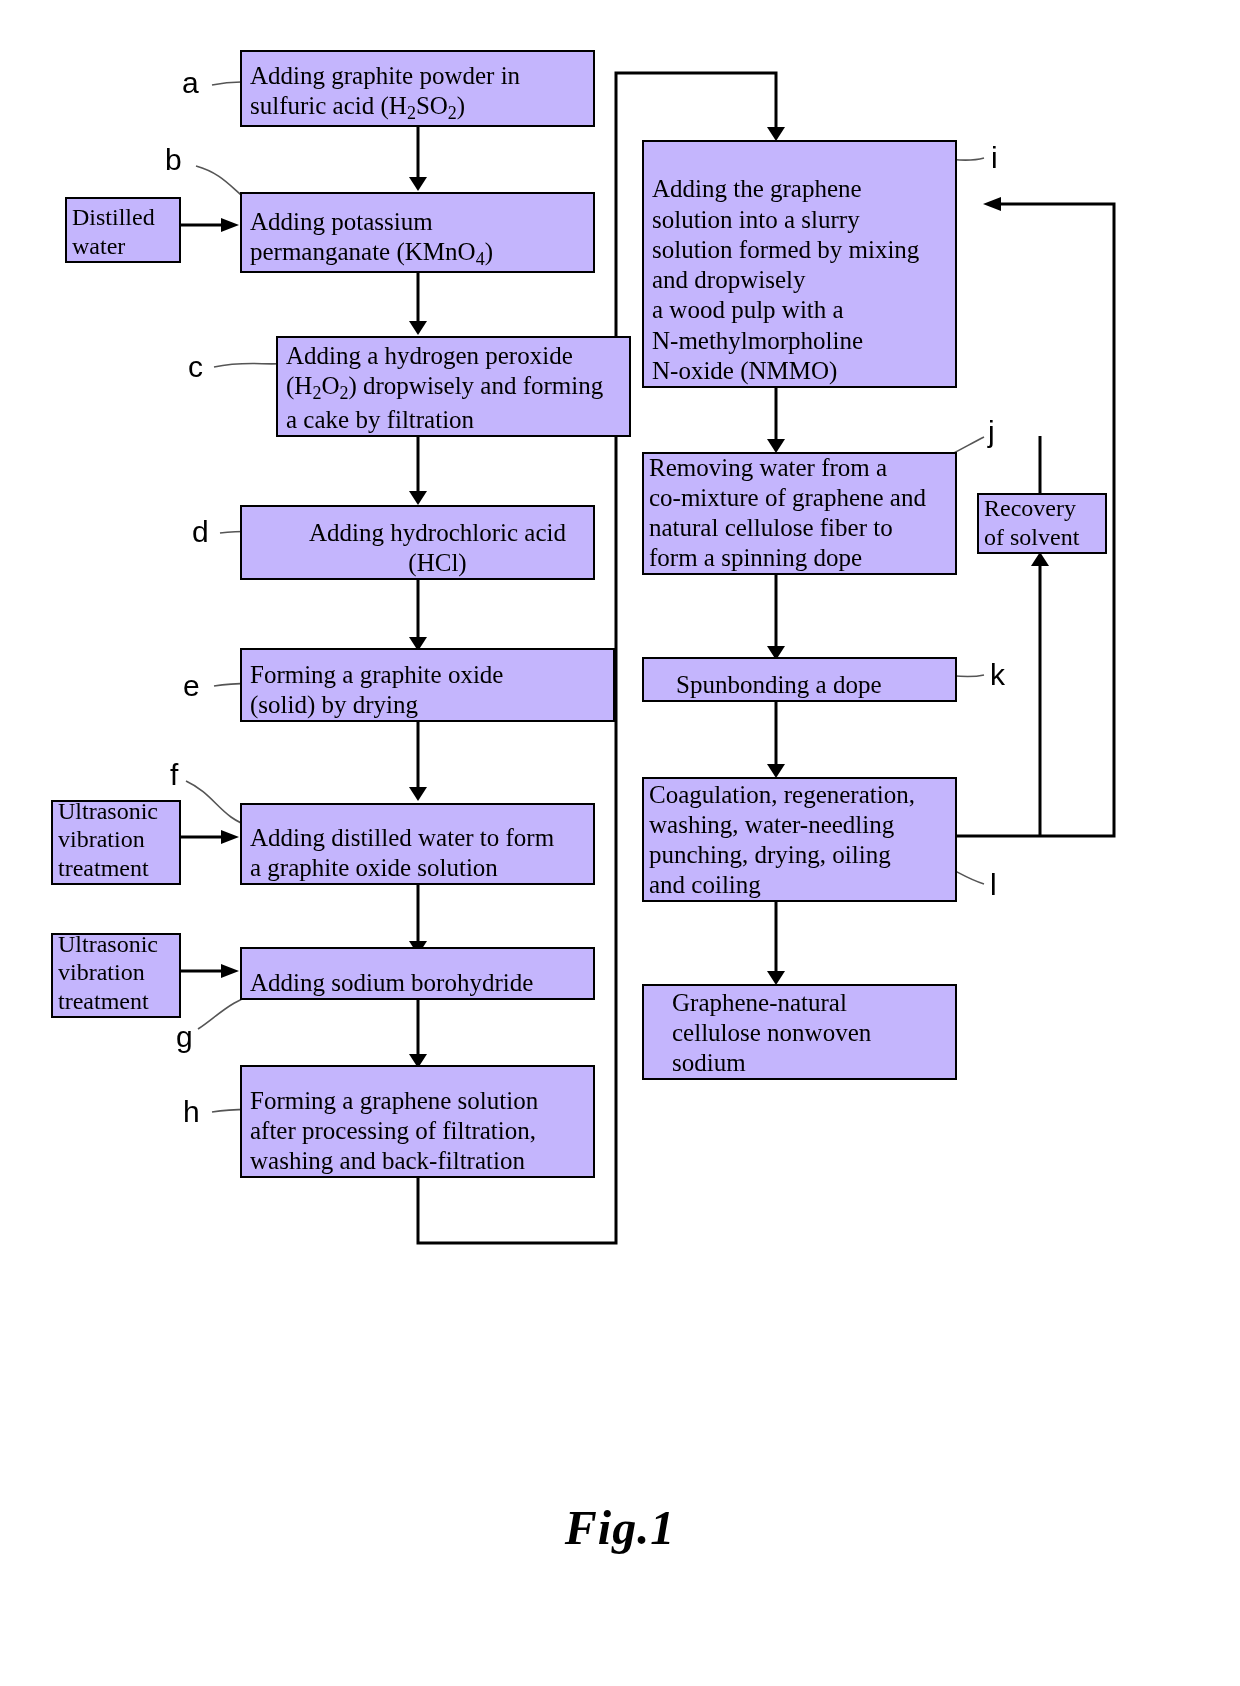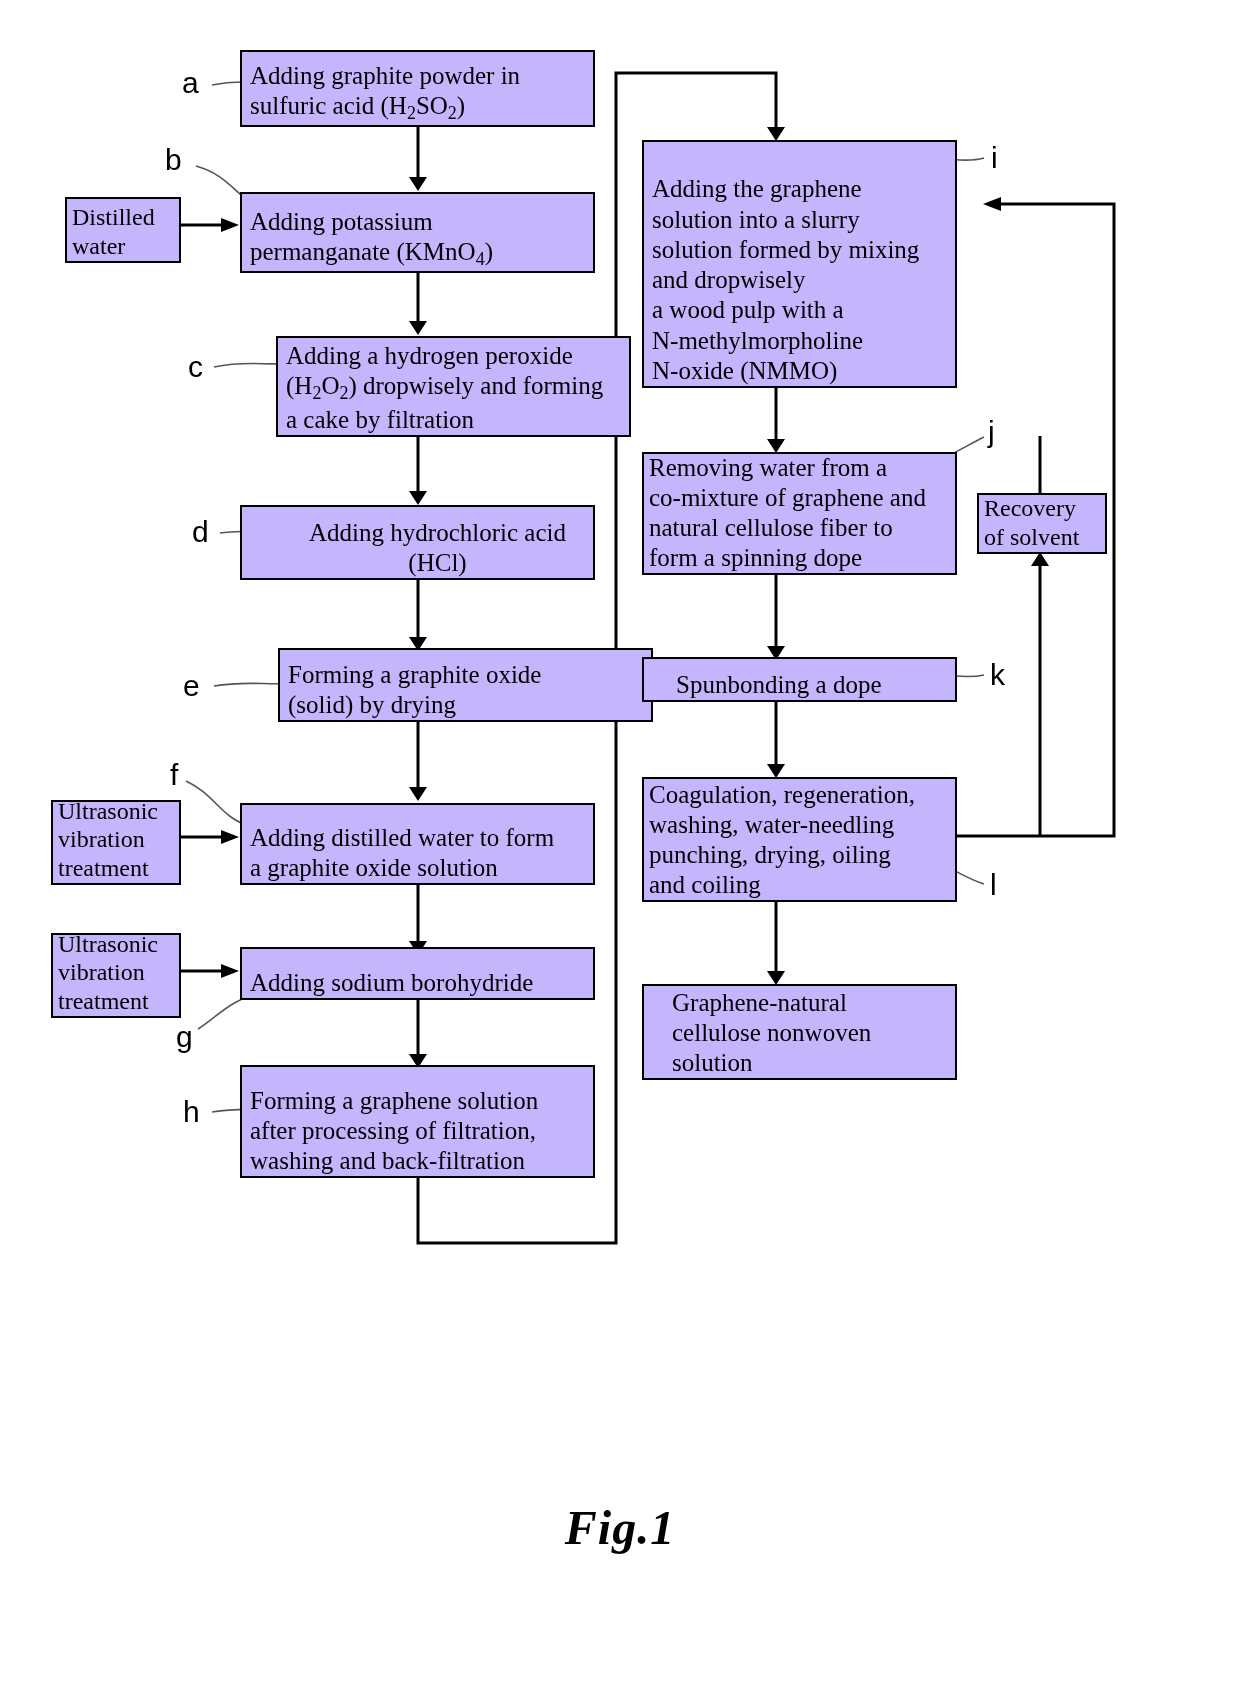--- a/index.html
+++ b/index.html
@@ -110,21 +110,21 @@
     </span>
   </div>
 
   <div class="box ctr" style="left:240px;top:505px;width:355px;height:75px;">
     <span class="txt">
       <span>Adding hydrochloric acid</span><br>
       <span>(HCl)</span>
     </span>
   </div>
 
-  <div class="box" style="left:240px;top:648px;width:375px;height:74px;margin-left:38px;">
+  <div class="box" style="left:240px;top:648px;width:375px;height:74px;">
     <span class="txt">
       <span>Forming a graphite oxide</span><br>
       <span>(solid) by drying</span>
     </span>
   </div>
 
   <div class="box" style="left:240px;top:947px;width:355px;height:53px;">
     <span class="txt">
       <span>Adding sodium borohydride</span>
     </span>
@@ -201,21 +201,21 @@
       <span>washing, water-needling</span><br>
       <span>punching, drying, oiling</span><br>
       <span>and coiling</span>
     </span>
   </div>
 
   <div class="box" style="left:642px;top:984px;width:315px;height:96px;">
     <span class="txt" style="padding:0 28px;margin-top:30px;">
       <span>Graphene-natural</span><br>
       <span>cellulose nonwoven</span><br>
-      <span>solution</span>
+      <span>sodium</span>
     </span>
   </div>
 
   <div class="box" style="left:977px;top:493px;width:130px;height:61px;">
     <span class="txt" style="font-size:24px;padding:0 5px;">
       <span>Recovery</span><br>
       <span>of solvent</span>
     </span>
   </div>
 

